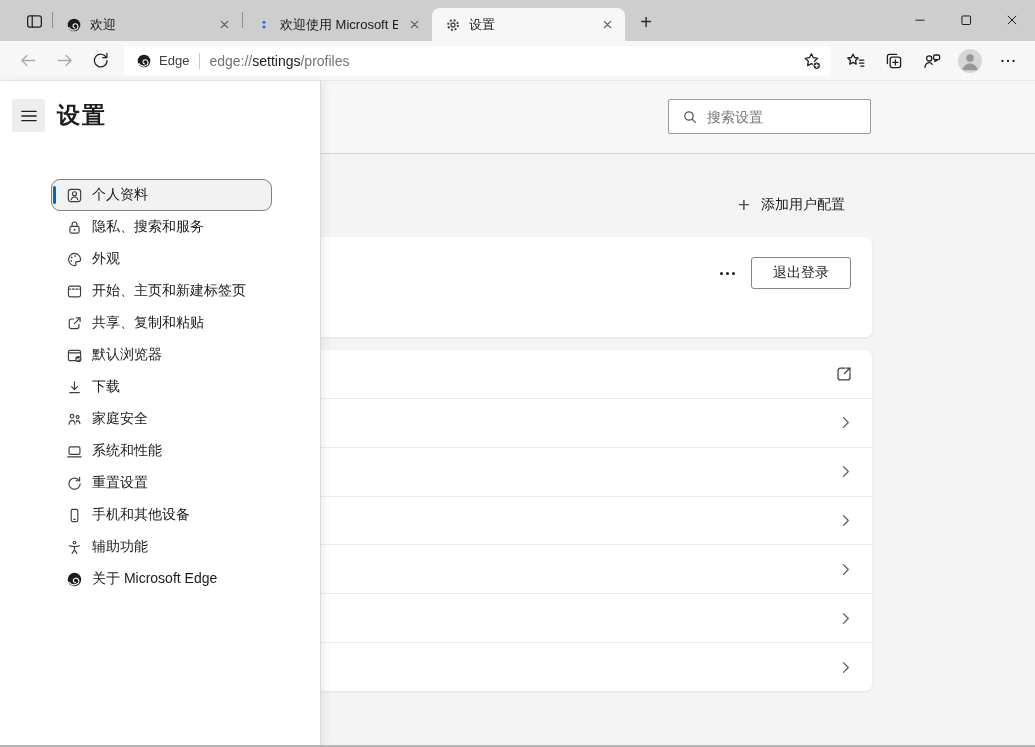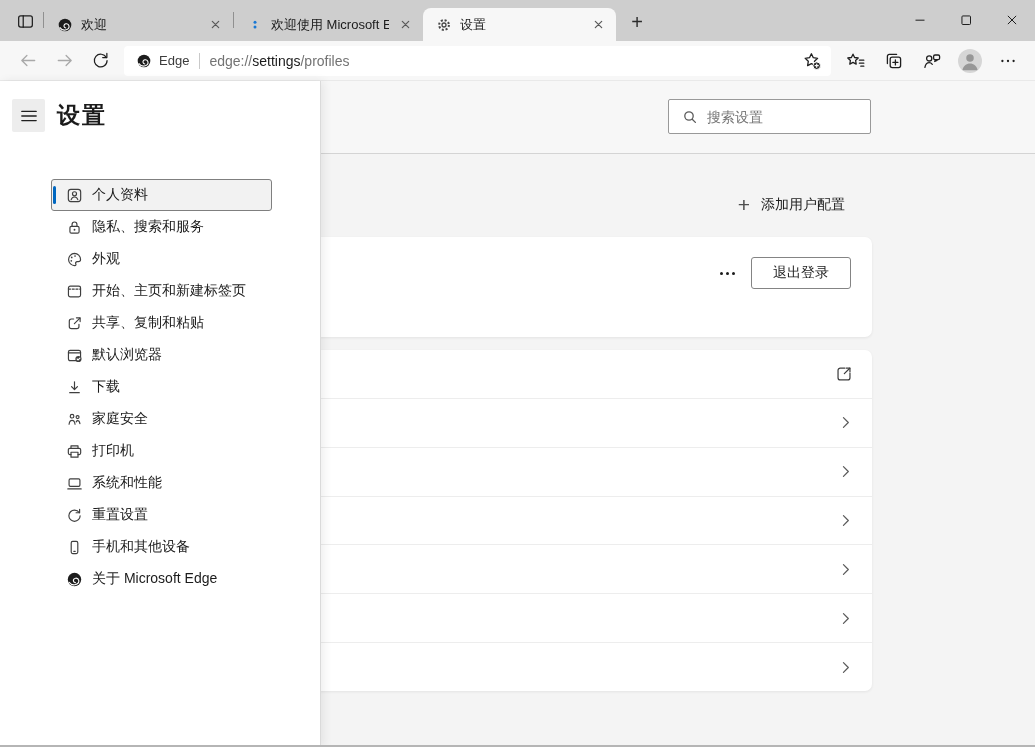--- a/index.html
+++ b/index.html
@@ -12,21 +12,21 @@
   .st  { fill:none; stroke:#3f3f3f; stroke-width:1.1; stroke-linecap:round; stroke-linejoin:round; }
   .stw { fill:none; stroke:#ffffff; stroke-width:1.1; stroke-linecap:round; stroke-linejoin:round; }
   .fl  { fill:#3f3f3f; stroke:none; }
   .flw { fill:#ffffff; stroke:none; }
   .stk { fill:none; stroke:#1f1f1f; stroke-width:1.3; stroke-linecap:round; stroke-linejoin:round; }
   .std { fill:none; stroke:#a9a9a9; stroke-width:1.4; stroke-linecap:round; stroke-linejoin:round; }
   .flk { fill:#1f1f1f; stroke:none; }
   .gry { fill:none; stroke:#5a5a5a; stroke-width:1.3; stroke-linecap:round; stroke-linejoin:round; }
 
   
-  .titlebar { position:absolute; top:0; left:0; right:0; height:41px; background:#cecece; display:flex; align-items:flex-end; }
+  .titlebar { position:absolute; top:0; left:0; right:0; height:41px; background:#cecece; display:flex; align-items:flex-end;padding-left:9px; }
   .tab-actions { width:30px; height:28px; margin:0 3px 6px 10px; display:flex; align-items:center; justify-content:center; border-radius:4px; }
   .vsep { width:1px; height:16px; background:#909090; margin-bottom:13px; }
   .tab { width:189px; height:33px; display:flex; align-items:center; padding:0 9px 0 13px; gap:8px; font-size:13px; color:#1b1b1b; }
   .tab.active { width:193px; background:#f7f7f7; border-radius:8px 8px 0 0; }
   .favicon { width:16px; height:16px; flex:none; display:flex; }
   .tab-title { flex:1; white-space:nowrap; overflow:hidden; }
   .tab-close { width:17px; height:17px; flex:none; display:flex; align-items:center; justify-content:center; border-radius:4px; }
   .newtab { width:28px; height:28px; margin:0 0 5px 7px; display:flex; align-items:center; justify-content:center; font-size:20px; font-weight:300; color:#2b2b2b; border-radius:4px; }
   .win-controls { margin-left:auto; display:flex; align-self:flex-start; }
   .win-btn { width:46px; height:40px; display:flex; align-items:center; justify-content:center; }
@@ -66,21 +66,21 @@
   .row-icon { width:18px; height:18px; display:flex; }
   .chev { width:15px; height:15px; display:flex; }
 
   
   .sidebar { position:absolute; top:0; left:0; bottom:0; width:321px; background:#ffffff; border-right:1px solid #dadada; box-shadow:3px 0 9px rgba(0,0,0,.07); }
   .sidebar-top { display:flex; align-items:center; gap:12px; padding:18px 0 0 12px; }
   .hamburger { width:33px; height:33px; background:#ededed; border:none; border-radius:2px; display:flex; align-items:center; justify-content:center; }
   .sb-title { font-size:23px; font-weight:700; color:#1b1b1b; letter-spacing:2px; }
   .menu { position:absolute; top:98px; left:51px; width:221px; }
   .menu-item { height:32px; display:flex; align-items:center; gap:9px; padding-left:14px; font-size:14px; color:#1b1b1b; position:relative; border:1px solid transparent; border-radius:3px; cursor:default; }
-  .menu-item.selected { background:#f2f2f2; border-color:#7f7f7f; }
+  .menu-item.selected { background:#f2f2f2; border-color:#7f7f7f;border-radius:9px; }
   .menu-item.selected::before { content:""; position:absolute; left:1px; top:6px; bottom:6px; width:3px; border-radius:2px; background:#0067c0; }
   .mi-icon { width:17px; height:17px; flex:none; display:flex; }
   .mi-label { white-space:nowrap; }
 
   .bottom-edge { position:absolute; left:0; right:0; bottom:0; height:2px; background:#b5b5b5; z-index:60; }
   .sidebar { z-index:40; }
 </style>
 </head>
 <body>
 
@@ -452,30 +452,20 @@
               <circle class="st" cx="5.7" cy="4.9" r="1.7"></circle>
               <circle class="st" cx="10.9" cy="5.7" r="1.4"></circle>
               <path class="st" d="M2.9 12.5c.3-2.3 1.5-3.6 2.8-3.6s2.5 1.3 2.8 3.6"></path>
               <path class="st" d="M9.6 10.2c.4-.7.9-1.1 1.3-1.1 1 0 1.9 1 2.2 2.8"></path>
             </svg>
         </span>
         <span class="mi-label">家庭安全</span>
       </div>
 
 
-      <div class="menu-item">
-        <span class="mi-icon">
-          <svg viewBox="0 0 16 16">
-              <path class="st" d="M4.7 5V2.7h6.6V5"></path>
-              <path class="st" d="M4.7 10.9H3.6A1.4 1.4 0 0 1 2.2 9.5V6.4A1.4 1.4 0 0 1 3.6 5h8.8a1.4 1.4 0 0 1 1.4 1.4v3.1a1.4 1.4 0 0 1-1.4 1.4h-1.1"></path>
-              <rect class="st" x="4.7" y="8.7" width="6.6" height="4.6"></rect>
-            </svg>
-        </span>
-        <span class="mi-label">打印机</span>
-      </div>
 
       <div class="menu-item">
         <span class="mi-icon">
           <svg viewBox="0 0 16 16">
               <rect class="st" x="2.9" y="3.7" width="10.2" height="7" rx="1.2"></rect>
               <path class="st" d="M1.7 13.1h12.6"></path>
             </svg>
         </span>
         <span class="mi-label">系统和性能</span>
       </div>
@@ -493,20 +483,31 @@
       <div class="menu-item">
         <span class="mi-icon">
           <svg viewBox="0 0 16 16">
               <rect class="st" x="4.9" y="2.3" width="6.2" height="11.4" rx="1.4"></rect>
               <path class="st" d="M7.3 11.6h1.4"></path>
             </svg>
         </span>
         <span class="mi-label">手机和其他设备</span>
       </div>
 
+      <div class="menu-item">
+        <span class="mi-icon">
+          <svg viewBox="0 0 16 16">
+              <circle class="st" cx="8" cy="3.4" r="1.3"></circle>
+              <path class="st" d="M3.2 6.3c1.6.5 3.2.8 4.8.8s3.2-.3 4.8-.8"></path>
+              <path class="st" d="M8 7.1v3.1"></path>
+              <path class="st" d="M8 10.2l-2.3 3.3M8 10.2l2.3 3.3"></path>
+            </svg>
+        </span>
+        <span class="mi-label">辅助功能</span>
+      </div>
 
       <div class="menu-item">
         <span class="mi-icon">
           <svg viewBox="0 0 16 16">
               <use href="#i-edge"></use>
             </svg>
         </span>
         <span class="mi-label">关于 Microsoft Edge</span>
       </div>
 

